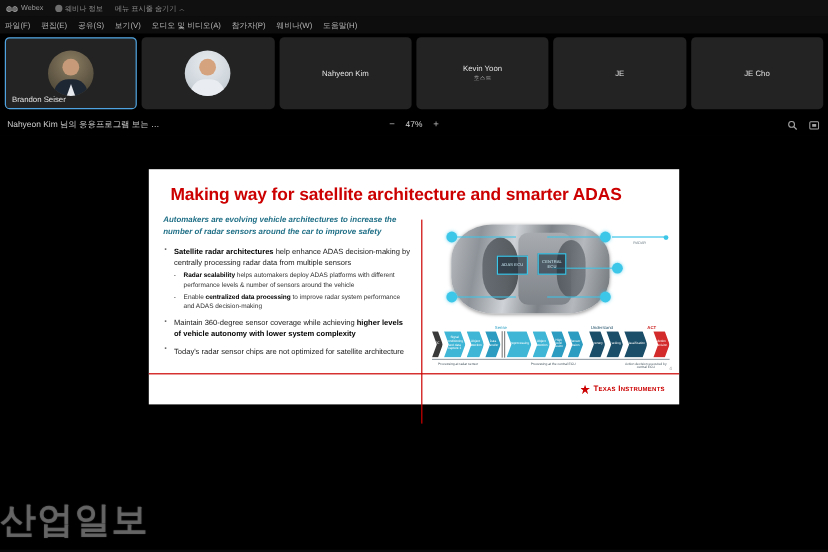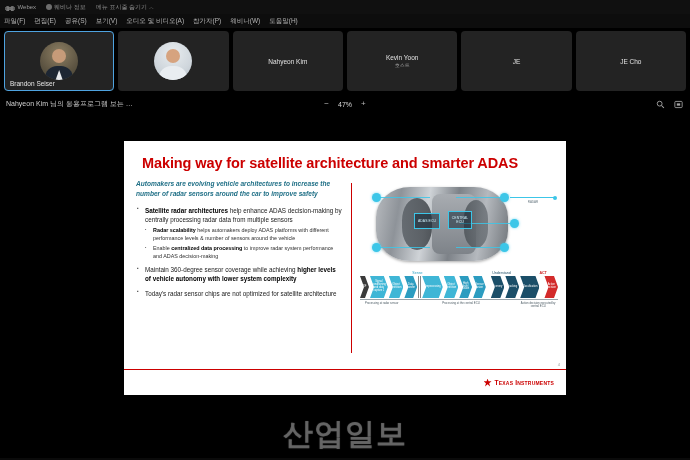--- a/index.html
+++ b/index.html
@@ -91,21 +91,21 @@
   .right-icons {
     position: absolute; right: 7px; display: flex; align-items: center; gap: 9px;
   }
   .ricon { width: 9px; height: 9px; color: #a6a6a6; }
   .ricon svg { display: block; }
 
   
   .stage { position: relative; height: 345px; background: #000; }
   .slide {
     position: absolute; left: 124px; top: 28px;
-    width: 442px; height: 254px; background: #fff;
+    width: 442px; height: 196px; background: #fff;
   }
   .slide-title {
     color: #cc0000; font-weight: bold; font-size: 14.5px;
     margin: 14px 0 0 18px; letter-spacing: -0.1px;
   }
   .slide-body { display: flex; margin-top: 8px; height: 190px; }
   .left-col { width: 228px; padding-left: 12px; position: relative; }
   .divider {
     position: absolute; right: 0; top: 4px; bottom: 16px;
     width: 1.2px; background: #cc0000;
@@ -219,21 +219,21 @@
   }
   .ti-text { color: #cc0000; font-size: 6.6px; font-weight: bold; font-variant: small-caps; letter-spacing: .2px; }
   .page-num {
     position: absolute; right: 6px; bottom: 28px;
     color: #9a9a9a; font-size: 4px;
   }
 
   
   .watermark {
     position: absolute; left: 0; right: 0; bottom: 10px;
-    display: flex; flex-direction: column; align-items: center;
+    display: flex; flex-direction: row; align-items: center;
     pointer-events: none;
   }
   .wm-ko {
     font-size: 30px; font-weight: bold; letter-spacing: 1px;
     color: rgba(210,210,210,0.30);
     text-shadow: 0 0 1px rgba(255,255,255,0.22);
     line-height: .95;
   }
   .wm-en {
     font-size: 11.5px; font-weight: bold; letter-spacing: 1.6px;

